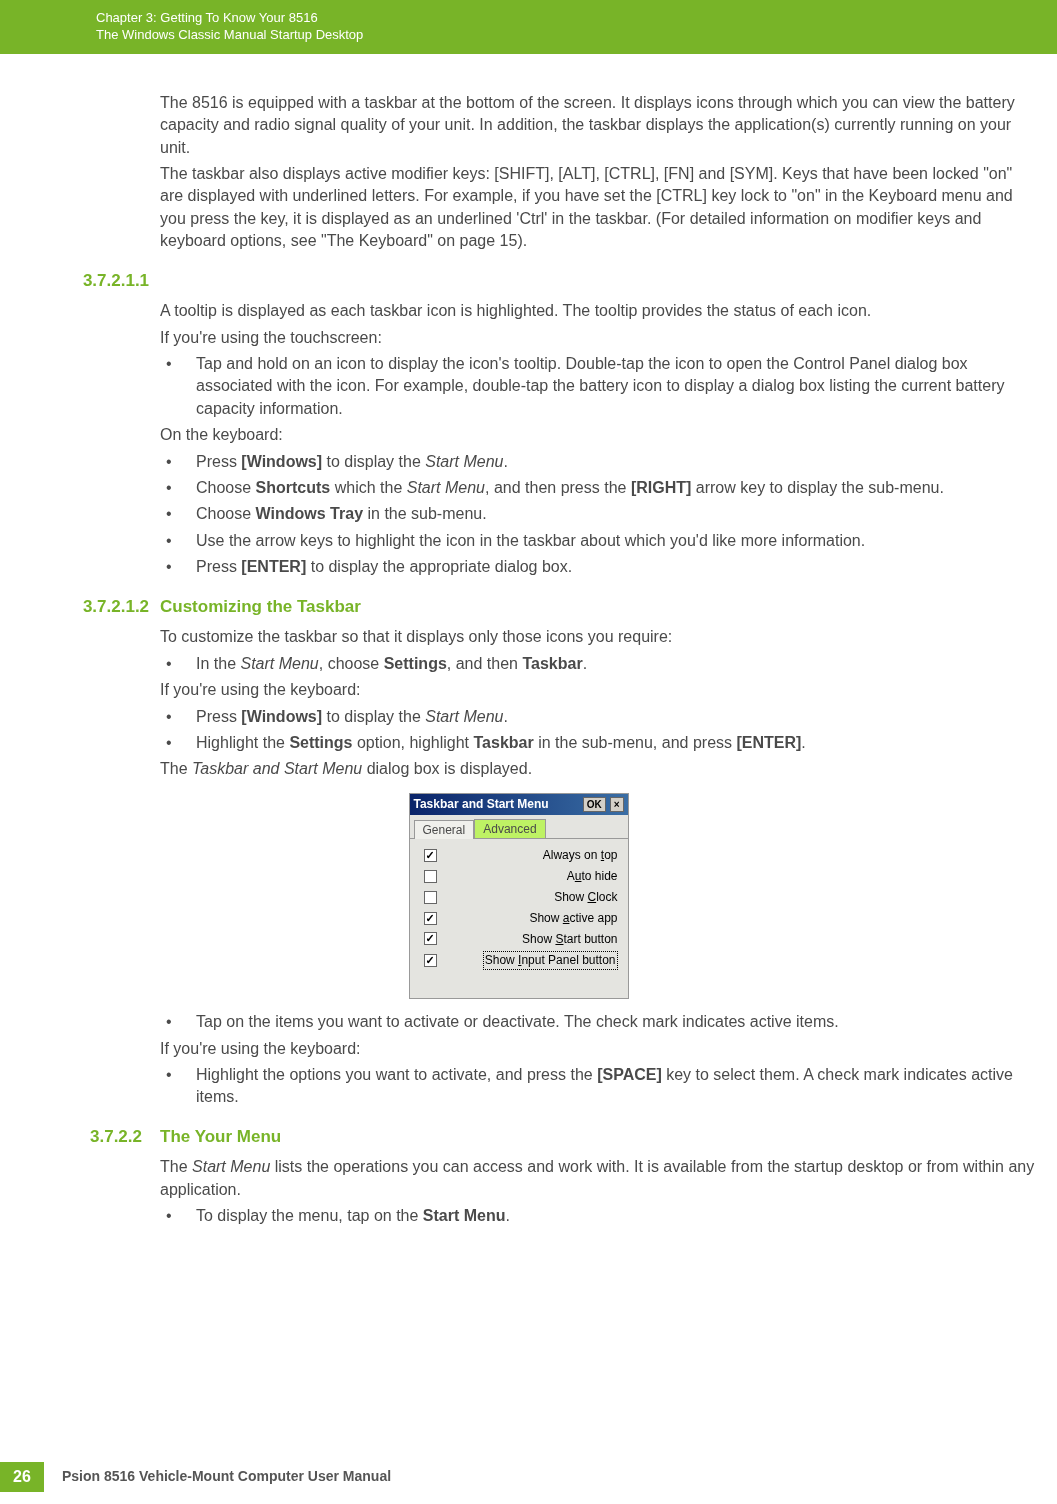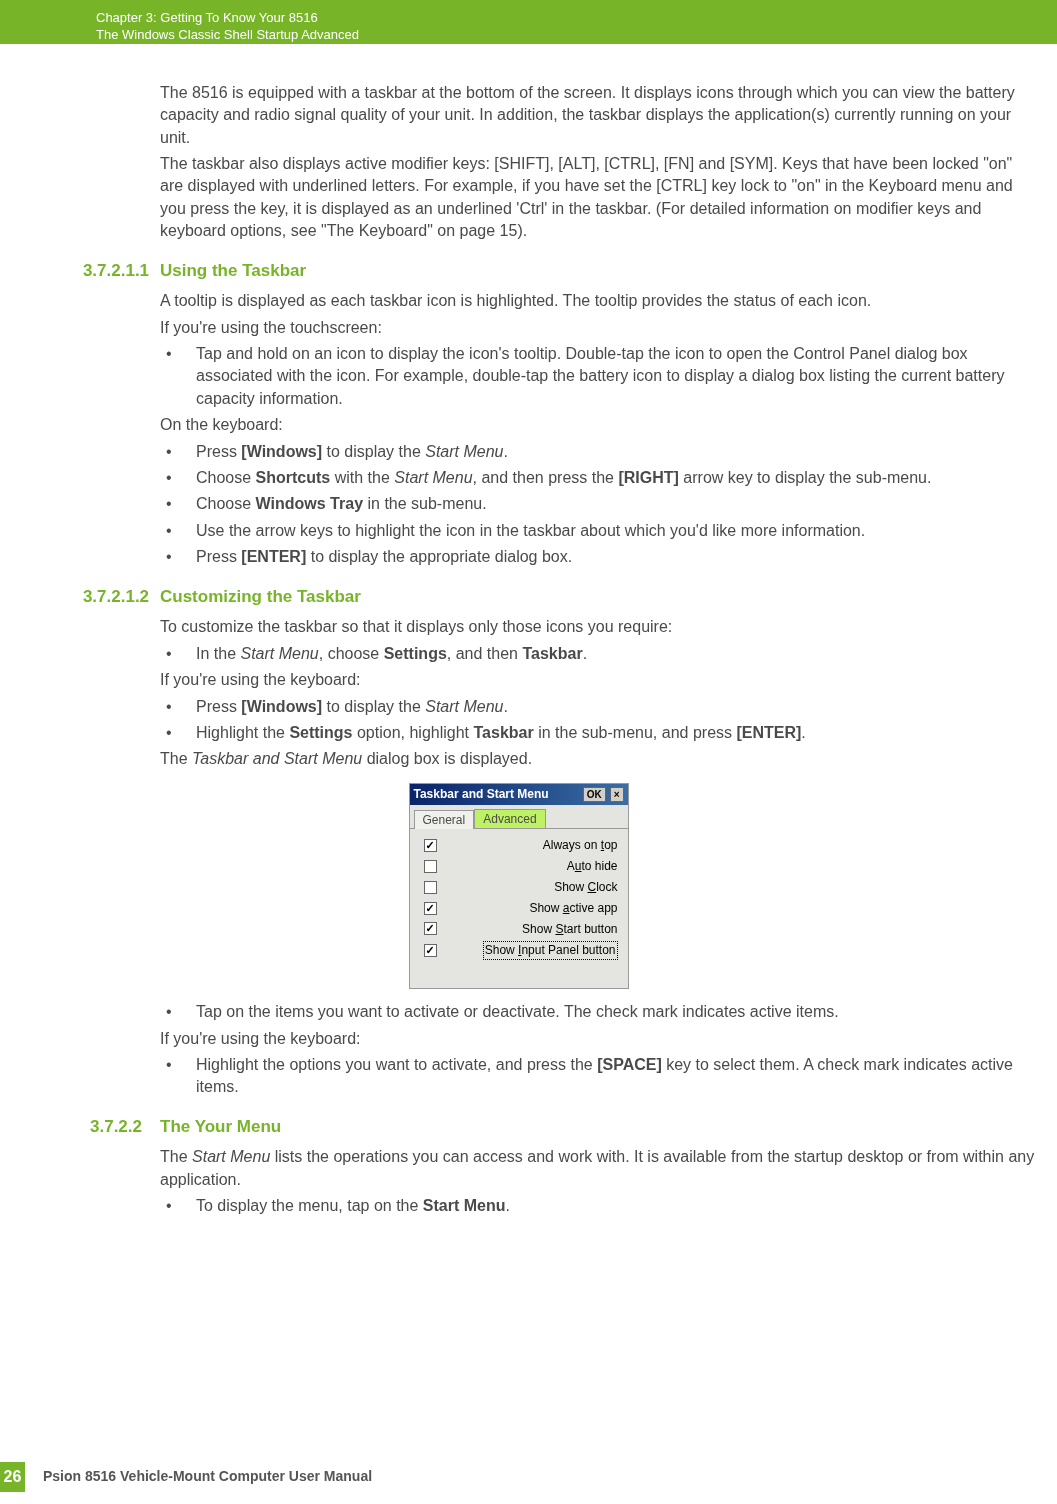--- a/index.html
+++ b/index.html
@@ -9,21 +9,21 @@
     color: #4a4a4a;
     width: 1057px;
     height: 1504px;
     position: relative;
     font-size: 16px;
     line-height: 1.4;
   }
   .header-bar {
     background: #78b428;
     color: #fff;
-    padding: 10px 0 0 96px;
+    padding: 10px 0 10px 96px;
     font-size: 13px;
     line-height: 1.3;
   }
   .content {
     padding: 38px 20px 0 0;
   }
   .para {
     margin: 0 0 4px 160px;
   }
   .section-row {
@@ -144,60 +144,59 @@
     bottom: 12px;
     left: 0;
     display: flex;
     align-items: center;
   }
   .page-num {
     background: #78b428;
     color: #fff;
     font-weight: bold;
     font-size: 16px;
-    width: 25px;
+    width: 44px;
     height: 30px;
     display: flex;
     align-items: center;
     justify-content: center;
   }
   .footer-txt {
     color: #555;
     font-weight: bold;
     font-size: 14px;
     padding-left: 18px;
   }
 </style>
 </head>
 <body>
 
 <div class="header-bar">
   <div>Chapter 3:  Getting To Know Your 8516</div>
-  <div>The Windows Classic Shell Startup Advanced</div>
+  <div>The Windows Classic Manual Startup Desktop</div>
 </div>
 
 <div class="content">
 
   <p class="para">The 8516 is equipped with a taskbar at the bottom of the screen. It displays icons through which you can view the battery capacity and radio signal quality of your unit. In addition, the taskbar displays the application(s) currently running on your unit.</p>
   <p class="para">The taskbar also displays active modifier keys: [SHIFT], [ALT], [CTRL], [FN] and [SYM]. Keys that have been locked "on" are displayed with underlined letters. For example, if you have set the [CTRL] key lock to "on" in the Keyboard menu and you press the key, it is displayed as an underlined 'Ctrl' in the taskbar. (For detailed information on modifier keys and keyboard options, see "The Keyboard" on page 15).</p>
 
   <div class="section-row">
     <div class="section-num">3.7.2.1.1</div>
-    <div class="section-title">Using the Taskbar</div>
   </div>
 
   <p class="para">A tooltip is displayed as each taskbar icon is highlighted. The tooltip provides the status of each icon.</p>
   <p class="para">If you're using the touchscreen:</p>
   <ul class="bullet">
     <li>Tap and hold on an icon to display the icon's tooltip. Double-tap the icon to open the Control Panel dialog box associated with the icon. For example, double-tap the battery icon to display a dialog box listing the current battery capacity information.</li>
   </ul>
   <p class="para">On the keyboard:</p>
   <ul class="bullet">
     <li><span>Press </span><b>[Windows]</b><span> to display the </span><i>Start Menu</i><span>.</span></li>
-    <li><span>Choose </span><b>Shortcuts</b><span> with the </span><i>Start Menu</i><span>, and then press the </span><b>[RIGHT]</b><span> arrow key to display the sub-menu.</span></li>
+    <li><span>Choose </span><b>Shortcuts</b><span> which the </span><i>Start Menu</i><span>, and then press the </span><b>[RIGHT]</b><span> arrow key to display the sub-menu.</span></li>
     <li><span>Choose </span><b>Windows Tray</b><span> in the sub-menu.</span></li>
     <li>Use the arrow keys to highlight the icon in the taskbar about which you'd like more information.</li>
     <li><span>Press </span><b>[ENTER]</b><span> to display the appropriate dialog box.</span></li>
   </ul>
 
   <div class="section-row">
     <div class="section-num">3.7.2.1.2</div>
     <div class="section-title">Customizing the Taskbar</div>
   </div>
 

